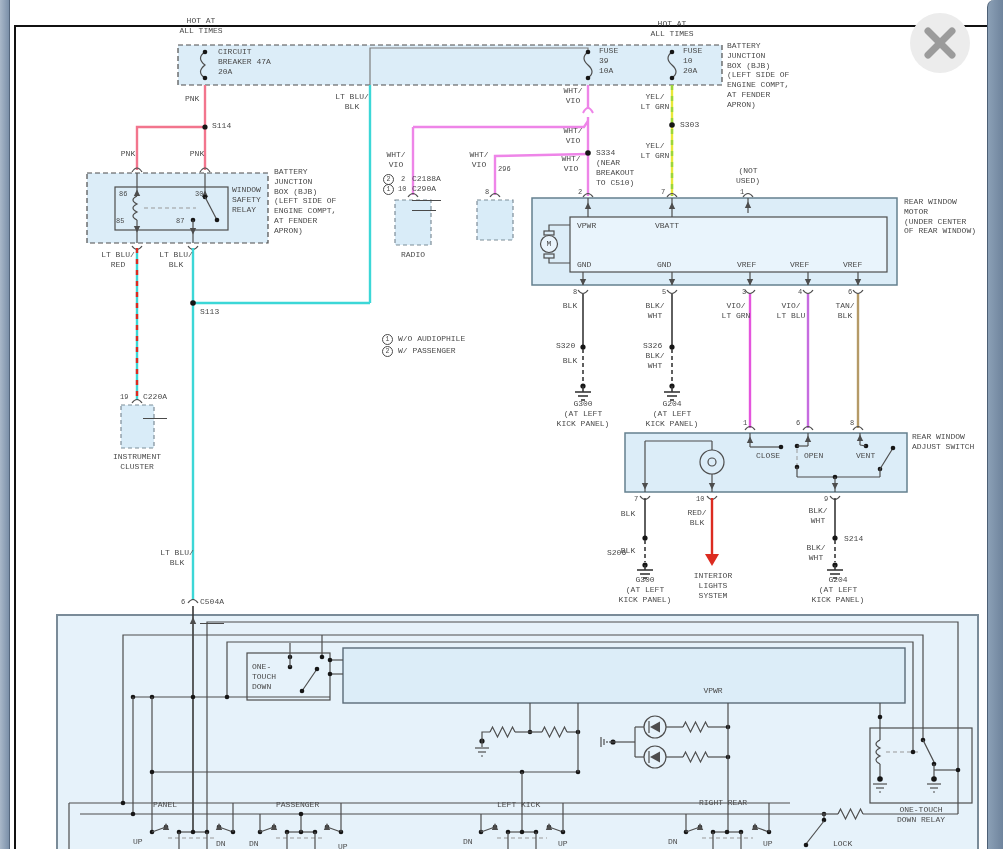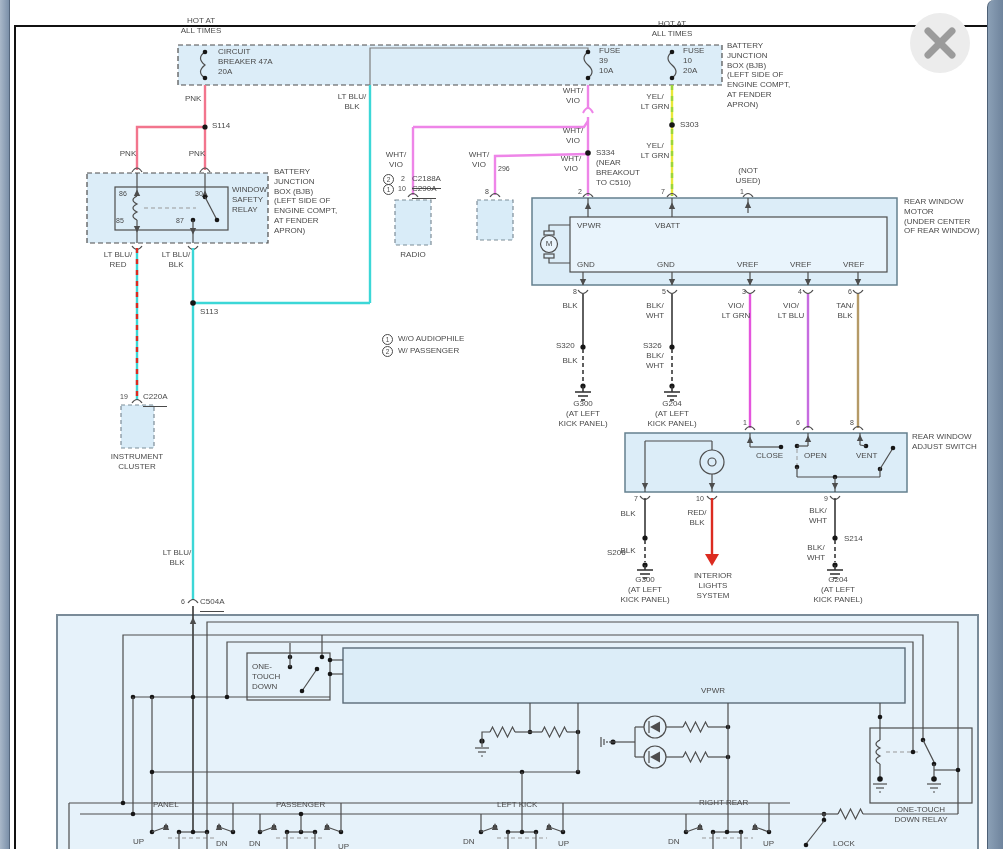--- a/index.html
+++ b/index.html
@@ -1,21 +1,21 @@
 <!DOCTYPE html>
 <html><head>
 <meta charset="utf-8">
 <style>
   html,body{margin:0;padding:0;background:#fff;}
   #stage{position:relative;width:1003px;height:849px;background:#fff;overflow:hidden;
-         font-family:Liberation Sans, sans-serif;}
+         font-family:Liberation Mono, monospace;}
   .lbl{position:absolute;font-size:8px;line-height:1.22;color:#4a4a4a;white-space:pre-line;z-index:3;}
   .c{transform:translateX(-50%);text-align:center;}
   .pin{font-size:7px;}
-  .und{border-bottom:1px solid #4a4a4a;padding-bottom:4px;}
+  .und{border-bottom:1px solid #4a4a4a;padding-bottom:16px;}
   .circ{position:absolute;width:9px;height:9px;border:1px solid #4a4a4a;border-radius:50%;
         font-size:6.5px;line-height:9px;text-align:center;color:#4a4a4a;z-index:3;}
   #leftbar{position:absolute;left:0;top:0;width:9px;height:849px;
            background:linear-gradient(to right,#a9b8c9,#7b90a9);border-right:1px solid #55677d;z-index:4;}
   #rightbar{position:absolute;left:987px;top:0;width:16px;height:849px;
             background:linear-gradient(to right,#8ba0b6,#6d829b);border-left:1px solid #4c5f75;
             border-top-left-radius:7px;z-index:4;}
   #topline{position:absolute;left:14px;top:25px;width:974px;height:2px;background:#111;z-index:1;}
   #vline{position:absolute;left:14px;top:25px;width:2px;height:824px;background:#111;z-index:1;}
   #closebtn{position:absolute;left:910px;top:13px;width:60px;height:60px;border-radius:50%;

